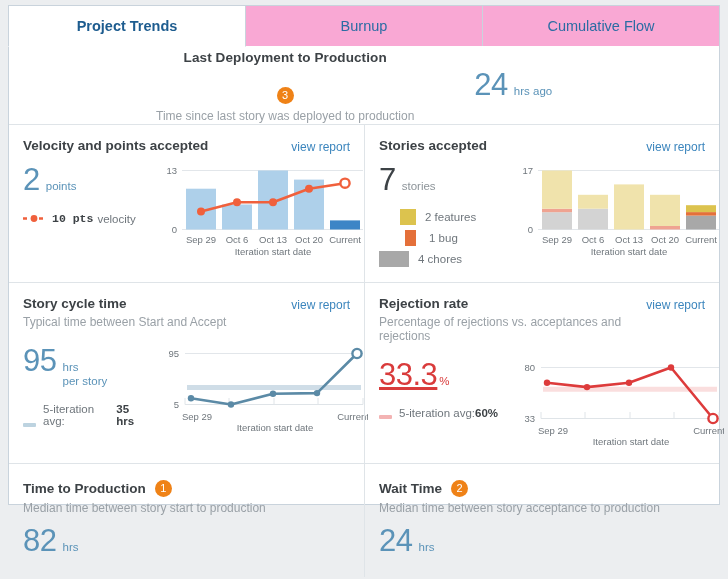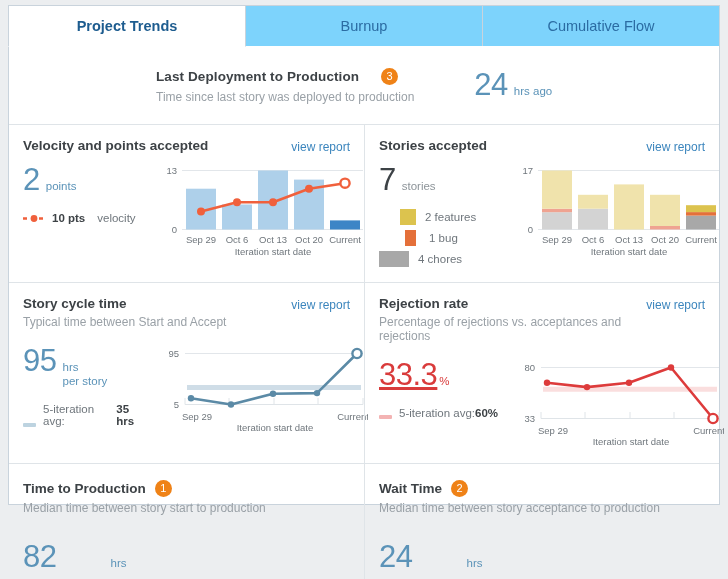--- a/index.html
+++ b/index.html
@@ -15,21 +15,21 @@
   .tabbar {
     position: absolute; left: 8px; top: 5px; right: 8px; height: 42px;
     display: flex;
   }
   .tab {
     flex: 1 1 0;
     display: flex; align-items: center; justify-content: center;
     font-size: 14.5px;
     border: 1px solid #c9d3dc;
     border-bottom: 1px solid #c9d3dc;
-    background: #7dd3fc;
+    background: #f9a8d4;
     color: #2b6ca3;
     cursor: pointer;
     position: relative;
   }
   .tab + .tab { margin-left: -1px; }
   .tab.active {
     background: #ffffff;
     color: #1d5c8f;
     font-weight: bold;
     border-bottom-color: #ffffff;
@@ -45,21 +45,21 @@
   }
 
   
   .deploy {
     height: 79px;
     border-bottom: 1px solid #dfe4e8;
     display: flex; align-items: center;
     padding-left: 147px;
   }
   .deploy-left { padding-top: 2px; }
-  .deploy-title-row { display: flex; align-items: center; gap: 22px; }
+  .deploy-title-row { display: flex; align-items: center; gap: 22px; flex-direction: column; }
   .deploy-title {
     font-size: 13.5px; font-weight: bold; color: #3d4246; letter-spacing: .1px;
   }
   .badge {
     width: 17px; height: 17px; border-radius: 50%;
     background: #ef8217; color: #fff;
     font-size: 11px; line-height: 17px; text-align: center;
     font-weight: normal;
     display: inline-block;
   }
@@ -100,35 +100,35 @@
   .bignum .u { font-size: 11.5px; color: #5b93b8; margin-left: 6px; }
   .bignum .u.gray { color: #8d9499; }
   .bignum .u.red { color: #d93b3b; margin-left: 2px; }
   .bignum .u2 { font-size: 11.5px; color: #5b93b8; margin-left: 6px; line-height: 1.25; }
 
   .legend-line { display: flex; align-items: flex-end; margin-top: 14px; font-size: 11.5px; color: #6f767c; }
   .legend-line b { color: #3d4246; }
   .dash { width: 13px; height: 4px; border-radius: 1px; margin-right: 7px; flex: none; }
 
   .vel-key { display: flex; align-items: center; margin-top: 14px; font-size: 11.5px; color: #6f767c; }
-  .vel-key b { color: #3d4246; margin-right: 12px; }
+  .vel-key b { color: #3d4246; margin-right: 4px; font-family: Liberation Mono, monospace; }
   .vel-key svg { margin-right: 7px; }
 
   .swatches { margin-top: 11px; }
   .swatch-row { display: flex; align-items: center; margin-bottom: 5px; }
   .sw { width: 16px; height: 16px; margin-right: 9px; flex: none; }
   .sw.wide { width: 30px; margin-right: 9px; }
   .sw-label { font-size: 11.5px; color: #6f767c; }
   .swatch-row.indent2 { padding-left: 21px; }
 
   .chartwrap { flex: 1 1 auto; }
 
   
   .panel.metric { padding: 16px 14px 18px 14px; min-height: 108px; }
-  .metric .bignum { margin-top: 24px; gap: 48px; }
+  .metric .bignum { margin-top: 8px; }
 </style>
 </head>
 <body>
 
 <div class="app">
 
   <div class="tabbar">
     <div class="tab active">
       <span>Project Trends</span>
     </div>

